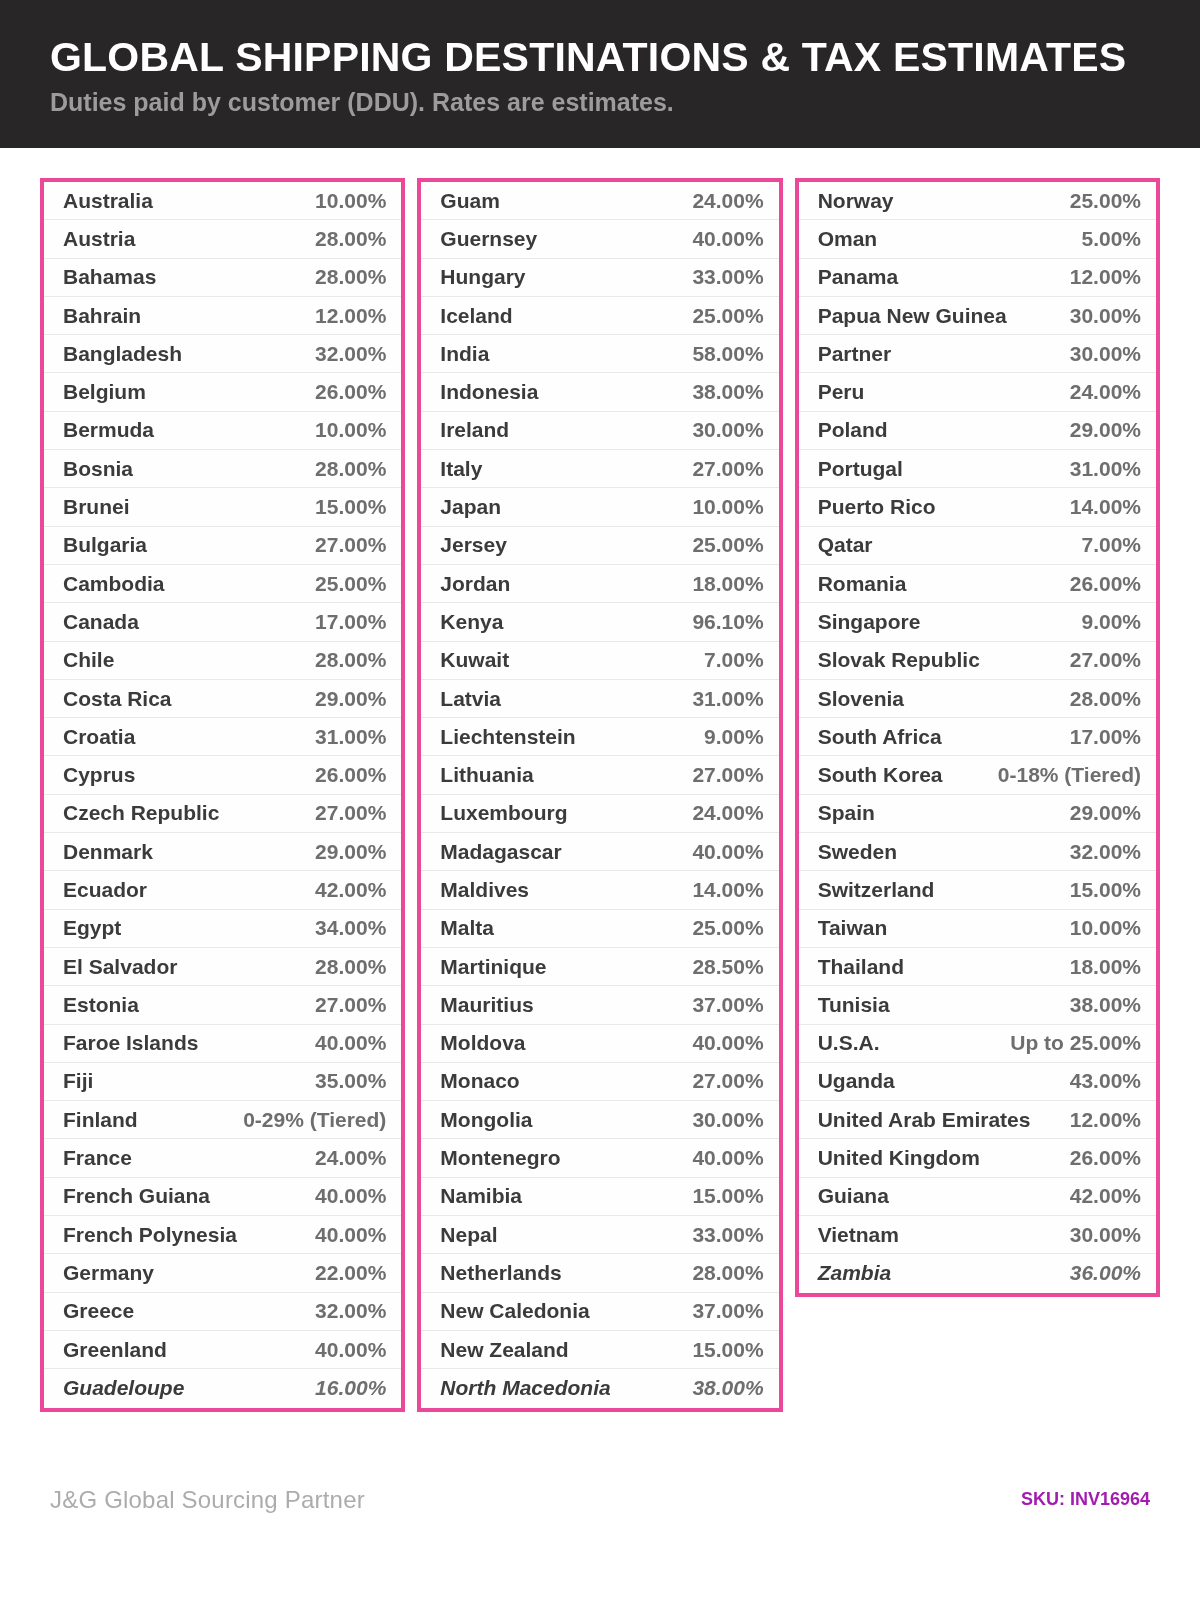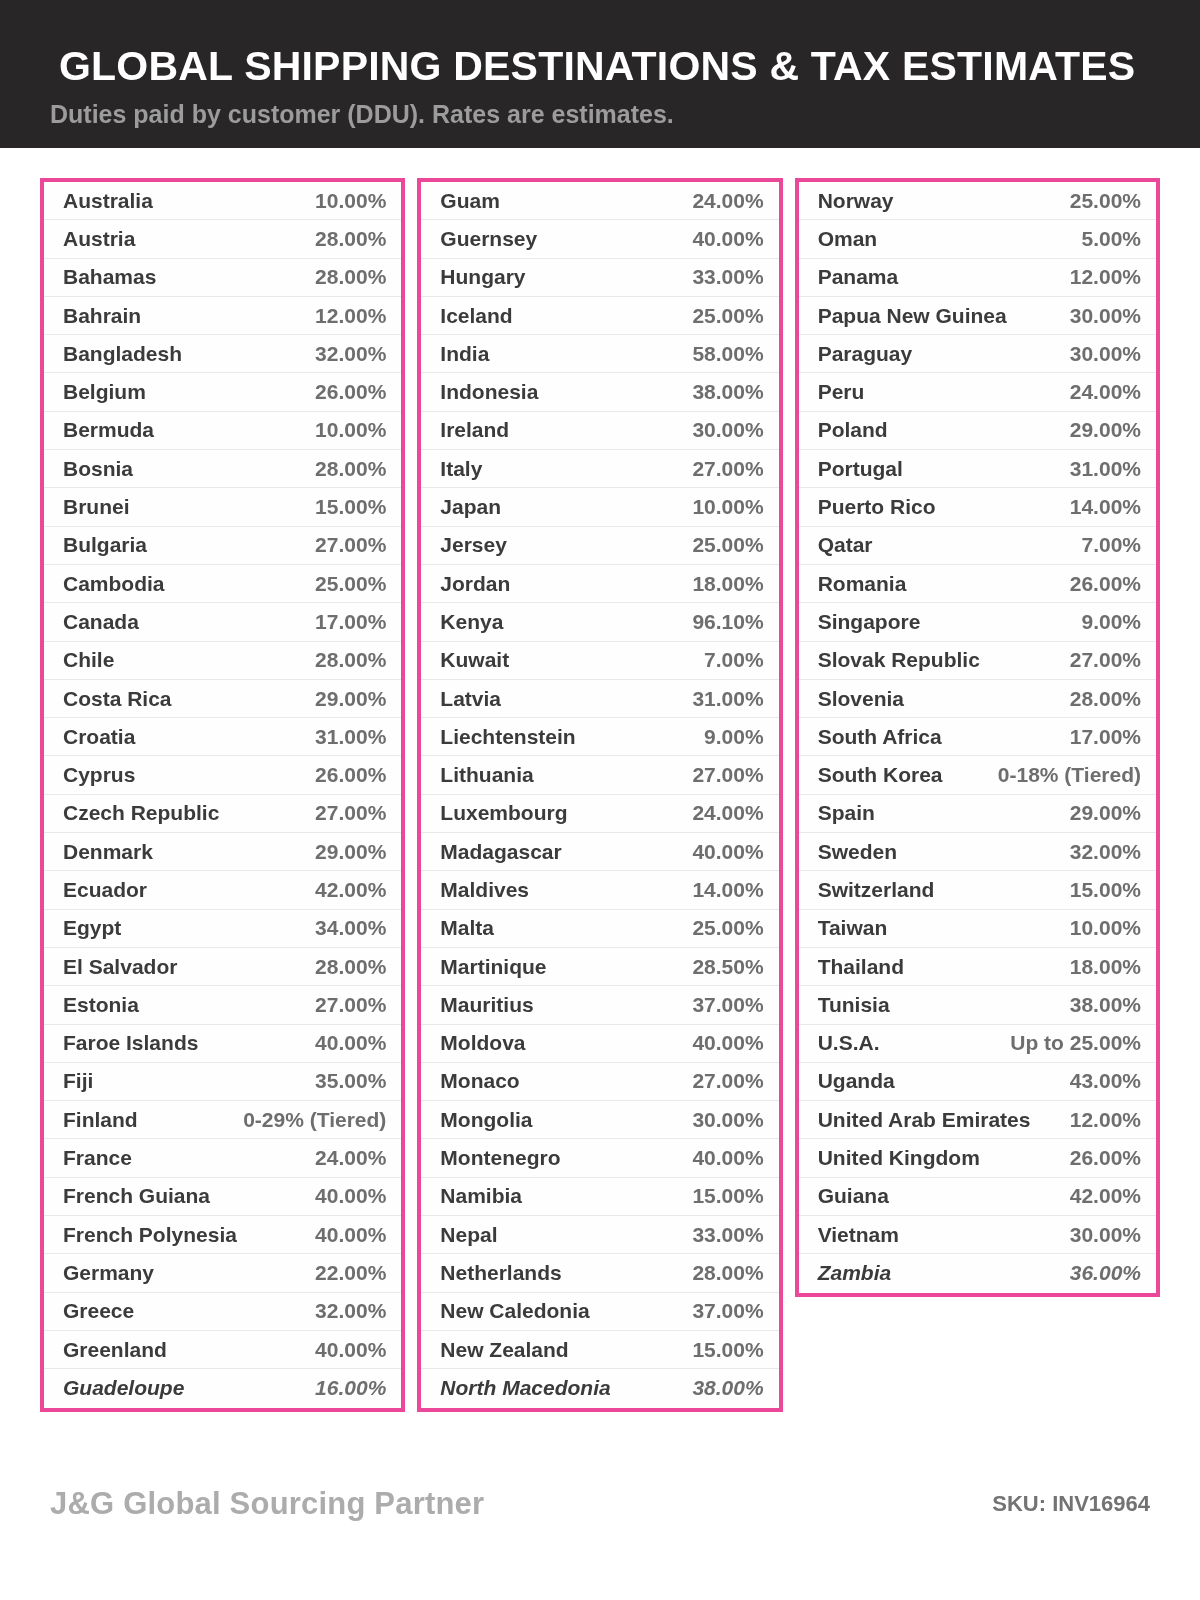--- a/index.html
+++ b/index.html
@@ -9,21 +9,21 @@
     background: #ffffff;
     font-family: "Liberation Sans", sans-serif;
     overflow: hidden;
   }
   .hero {
     background: #282626;
     height: 148px;
     padding: 34px 50px 0 50px;
   }
   .hero h1 {
-    margin: 9px;
+    margin: 0;
     color: #ffffff;
     font-size: 41px;
     font-weight: bold;
     letter-spacing: 0.2px;
     line-height: 1.15;
     white-space: nowrap;
   }
   .hero p {
     margin: 6px 0 0 0;
     color: #9c9c9c;
@@ -64,29 +64,29 @@
     color: #6e6e6e;
     margin-left: 10px;
   }
   footer {
     display: flex;
     justify-content: space-between;
     align-items: center;
     margin: 74px 50px 0 50px;
   }
   .brand {
-    font-size: 31px;
-    font-weight: bold;
+    font-size: 24px;
+    font-weight: normal;
     color: #acacac;
     letter-spacing: 0.2px;
   }
   .sku {
-    font-size: 22px;
+    font-size: 18px;
     font-weight: bold;
-    color: #737373;
+    color: #a21caf;
   }
 </style>
 </head>
 <body>
 
 <header class="hero">
   <h1>GLOBAL SHIPPING DESTINATIONS &amp; TAX ESTIMATES</h1>
   <p>Duties paid by customer (DDU). Rates are estimates.</p>
 </header>
 
@@ -362,21 +362,21 @@
       </div>
       <div class="row">
         <span class="country">Panama</span>
         <span class="rate">12.00%</span>
       </div>
       <div class="row">
         <span class="country">Papua New Guinea</span>
         <span class="rate">30.00%</span>
       </div>
       <div class="row">
-        <span class="country">Paraguay</span>
+        <span class="country">Partner</span>
         <span class="rate">30.00%</span>
       </div>
       <div class="row">
         <span class="country">Peru</span>
         <span class="rate">24.00%</span>
       </div>
       <div class="row">
         <span class="country">Poland</span>
         <span class="rate">29.00%</span>
       </div>

